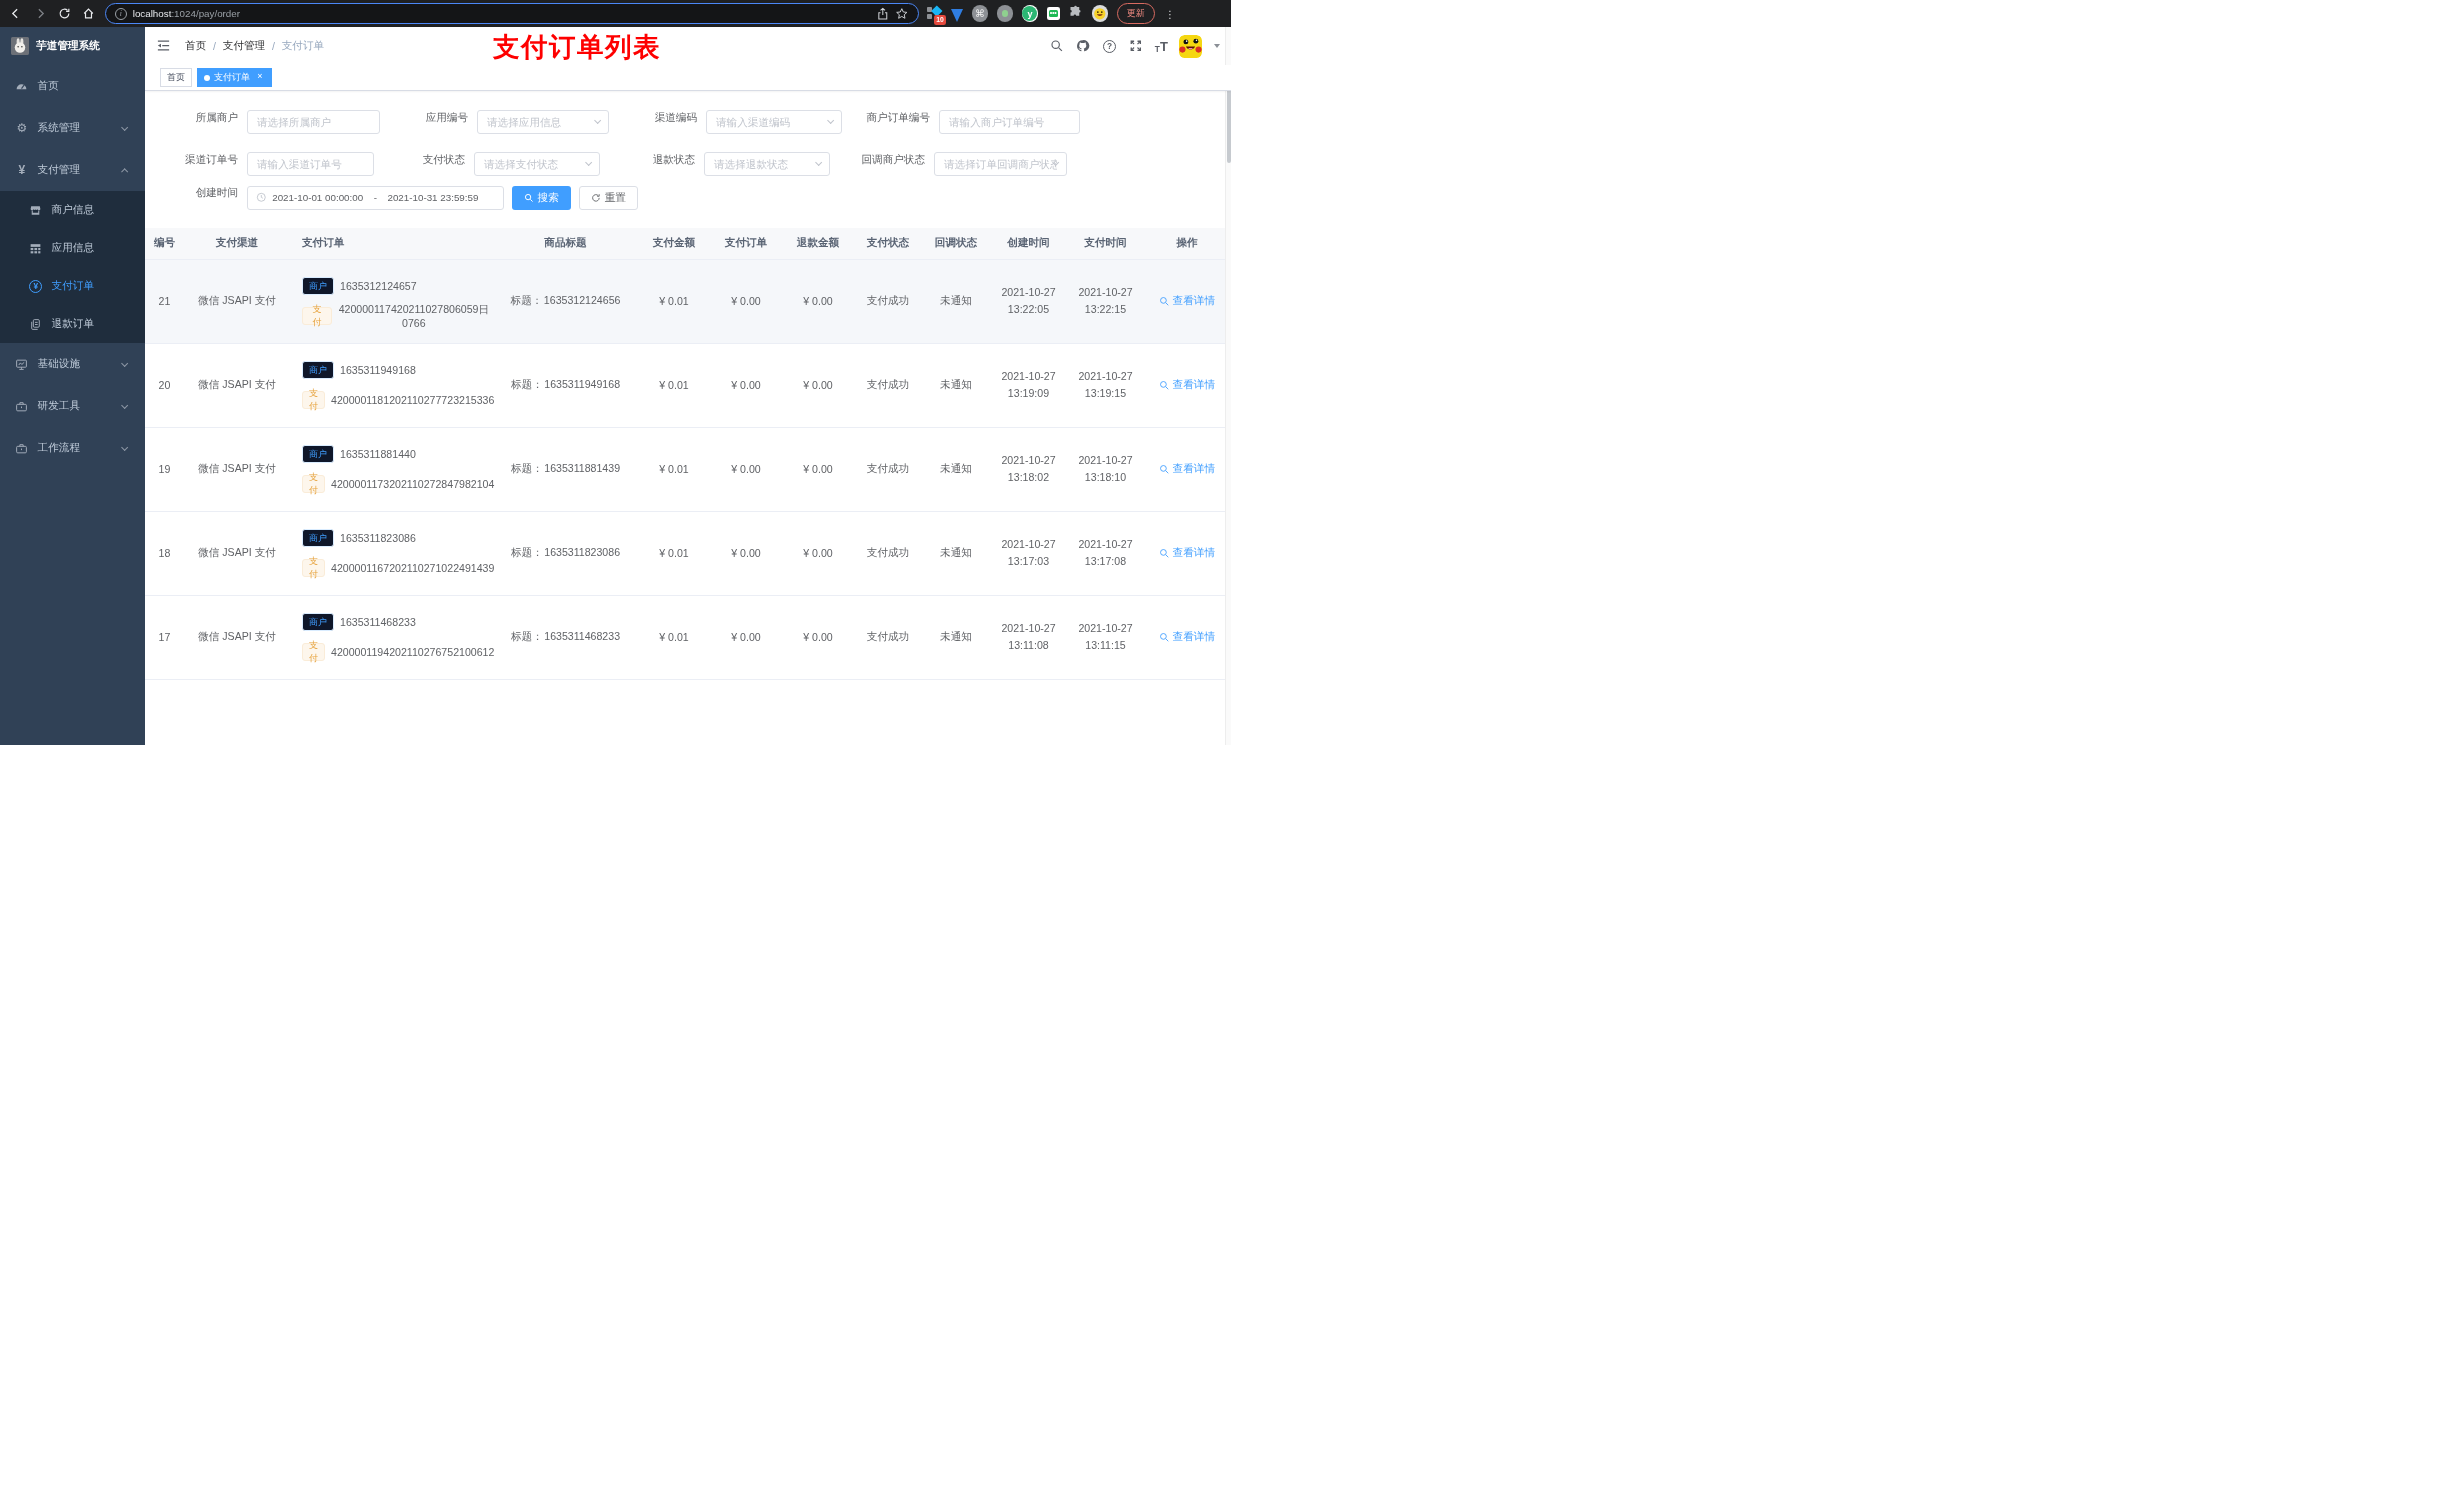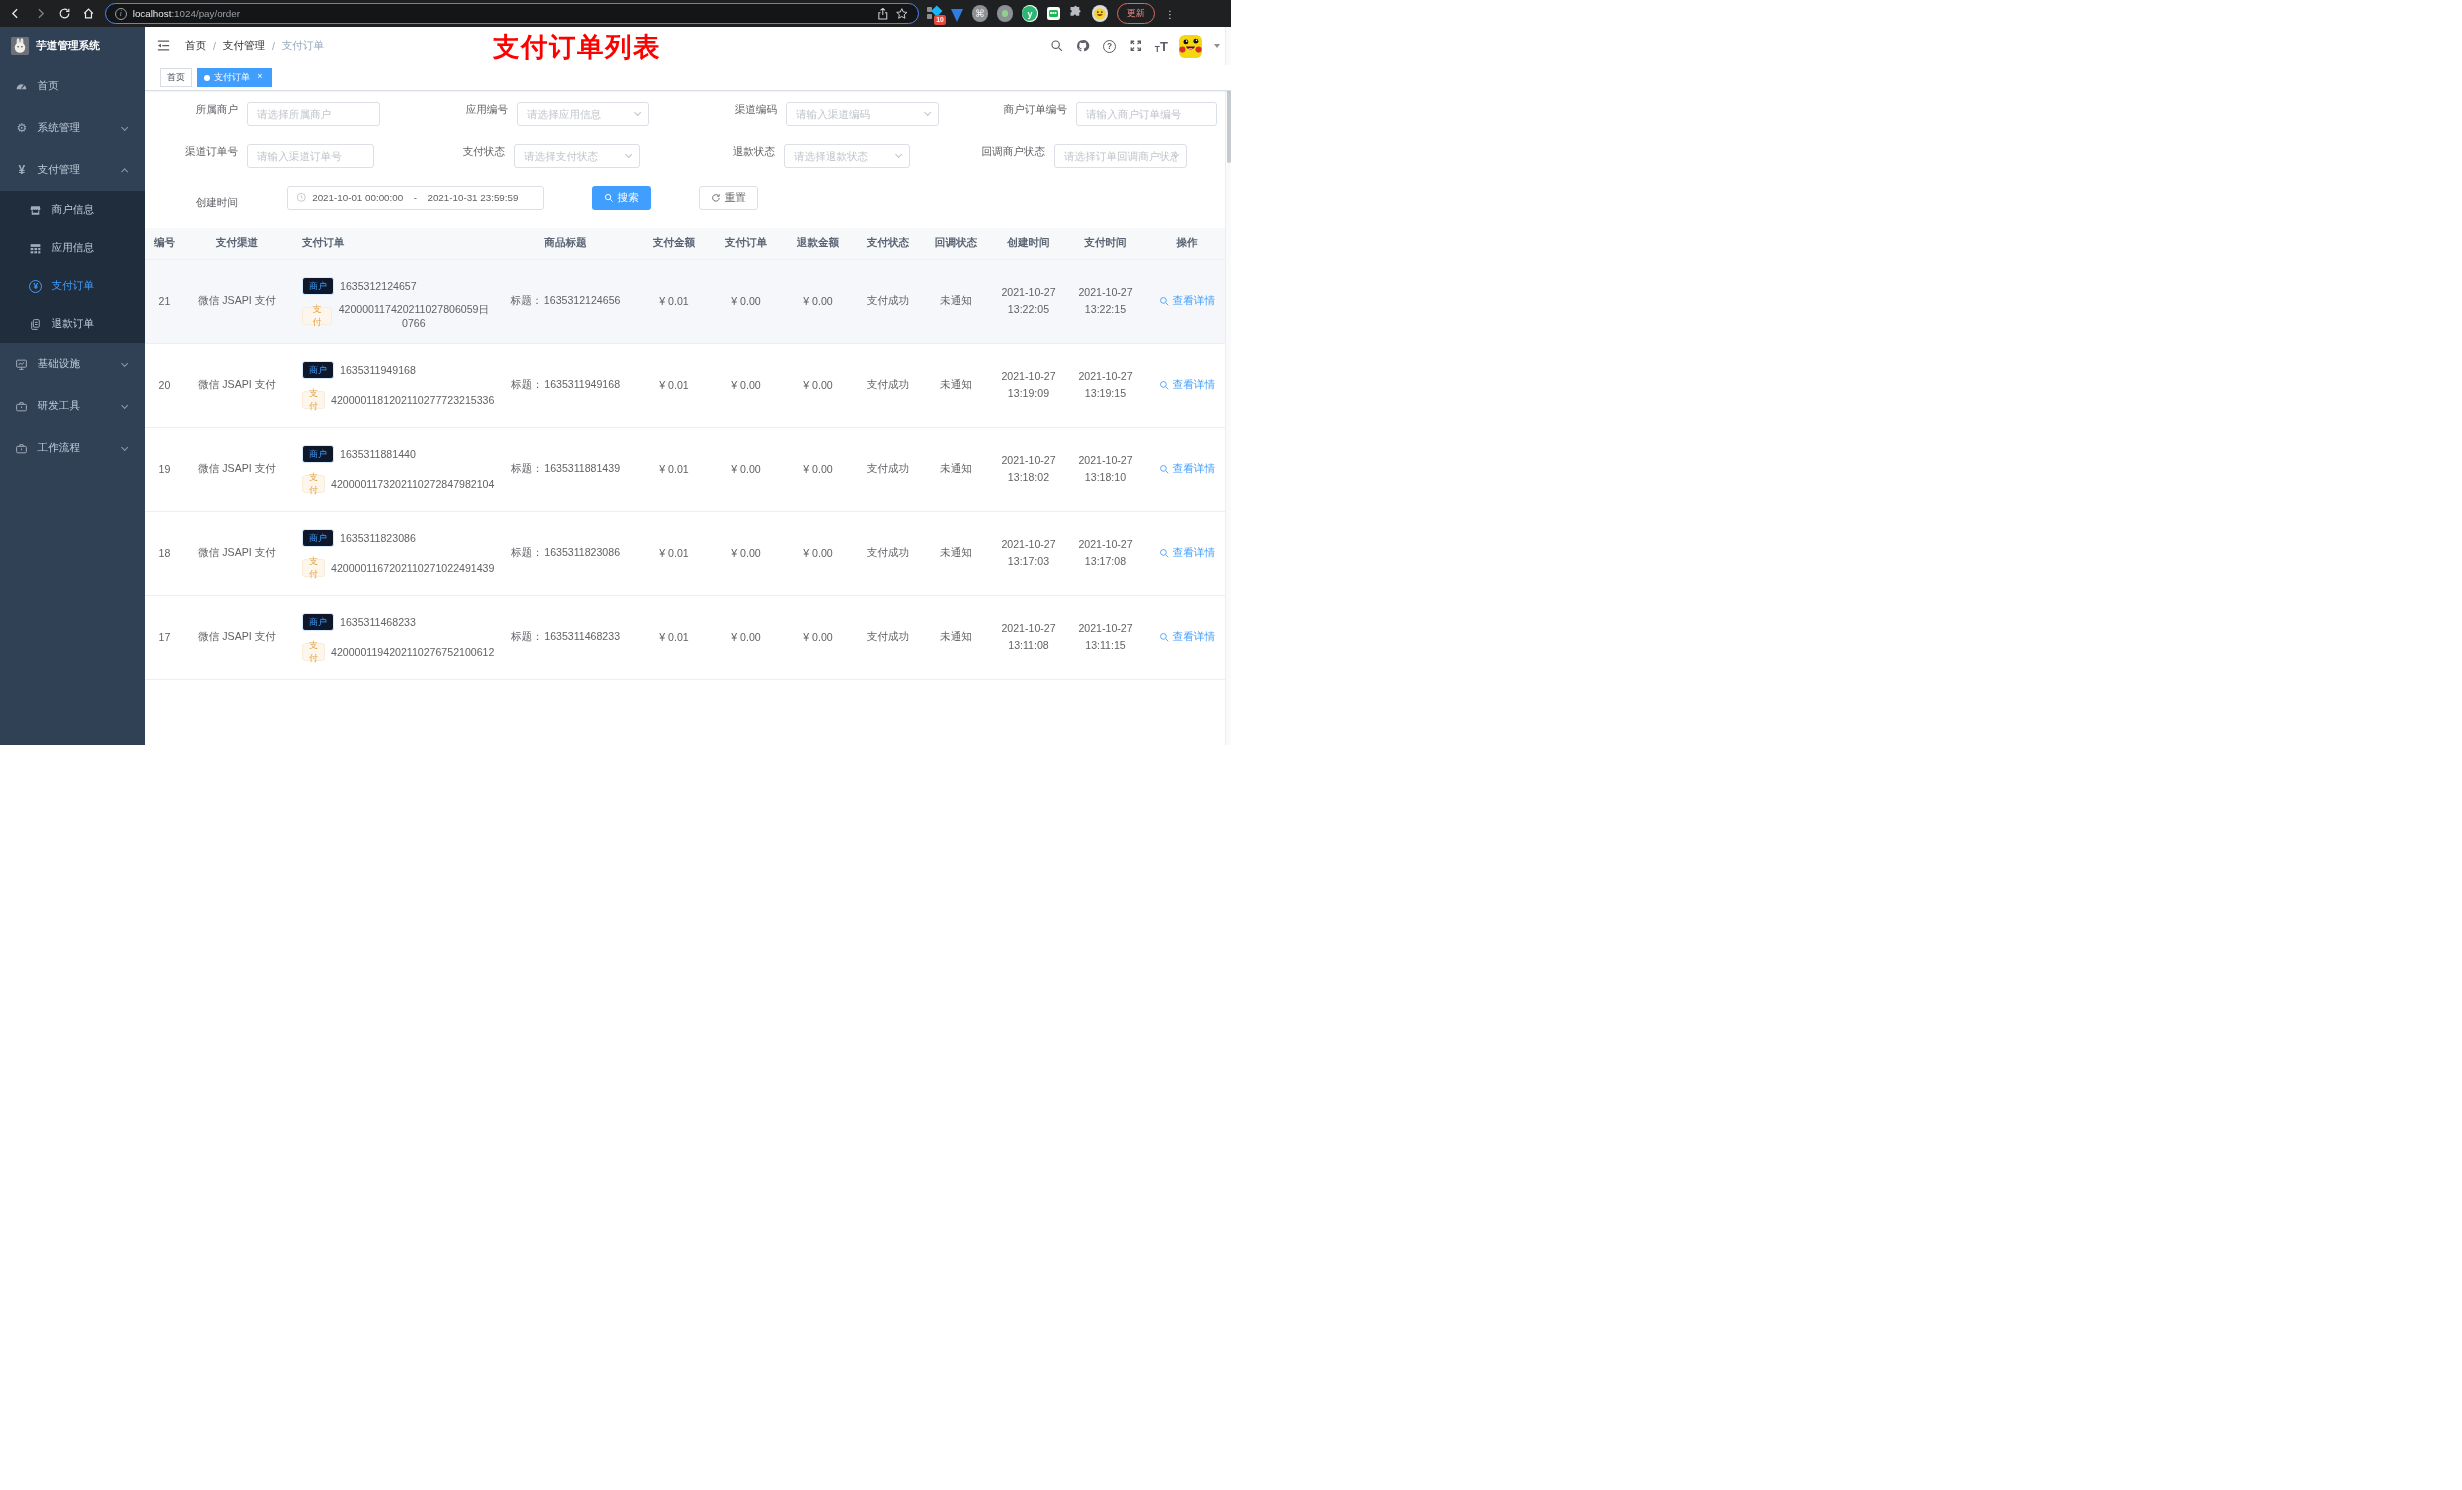--- a/index.html
+++ b/index.html
@@ -109,21 +109,21 @@
     padding:0 15px; gap:4.5px; position:relative; z-index:2; }
   .tagv { height:19.7px; display:flex; align-items:center; gap:4.5px; padding:0 6px;
     border:0.8px solid #d8dce5; background:#fff; color:#495060; font-size:9px; cursor:pointer; }
   .tagv.active { background:#409eff; border-color:#409eff; color:#fff; }
   .tagv .dot { width:6px; height:6px; border-radius:50%; background:#fff; }
   .tagv .close { font-size:9px; width:10.6px; height:10.6px; line-height:9.8px; text-align:center;
     border-radius:50%; }
 
   
   .content { padding:10.6px 0 0 15px; position:relative; }
-  .frow { display:flex; align-items:flex-end; margin-bottom:18px; height:24px;gap:40px; }
+  .frow { display:flex; align-items:flex-start; margin-bottom:18px; height:24px; }
   .fi { display:flex; align-items:center; }
   .flabel { font-size:10.6px; color:#606266; text-align:right; padding-right:9px;
     white-space:nowrap; flex:none; }
   .inp { height:24px; border:0.8px solid #dcdfe6; border-radius:3px; padding:0 9px;
     font-size:10.6px; color:#606266; background:#fff; width:100%;
     font-family:"Liberation Sans","DejaVu Sans",sans-serif; }
   .inp::placeholder { color:#c0c4cc; }
   .sel { position:relative;margin-top:8px; }
   .sel .chev2 { position:absolute; right:8.3px; top:8.3px; width:5.3px; height:5.3px;
     border-right:1px solid #c0c4cc; border-bottom:1px solid #c0c4cc; transform:rotate(45deg); }
@@ -450,21 +450,21 @@
           <div class="fi">
             <span class="flabel" style="width:87px">所属商户</span>
             <span class="sel" style="width:133px"><input class="inp" placeholder="请选择所属商户" style=""></span>
           </div>
           <div class="fi">
             <span class="flabel" style="width:97px">应用编号</span>
             <span class="sel" style="width:132px"><input class="inp" placeholder="请选择应用信息" style=""><span class="chev2"></span></span>
           </div>
           <div class="fi">
             <span class="flabel" style="width:97px">渠道编码</span>
-            <span class="sel" style="width:153px"><input class="inp" placeholder="请输入渠道编码" style=""><span class="chev2"></span></span>
+            <span class="sel" style="width:136px"><input class="inp" placeholder="请输入渠道编码" style=""><span class="chev2"></span></span>
           </div>
           <div class="fi">
             <span class="flabel" style="width:97px">商户订单编号</span>
             <span class="sel" style="width:141px"><input class="inp" placeholder="请输入商户订单编号" style=""></span>
           </div>
         </div>
 
         <div class="frow">
           <div class="fi">
             <span class="flabel" style="width:87px">渠道订单号</span>

